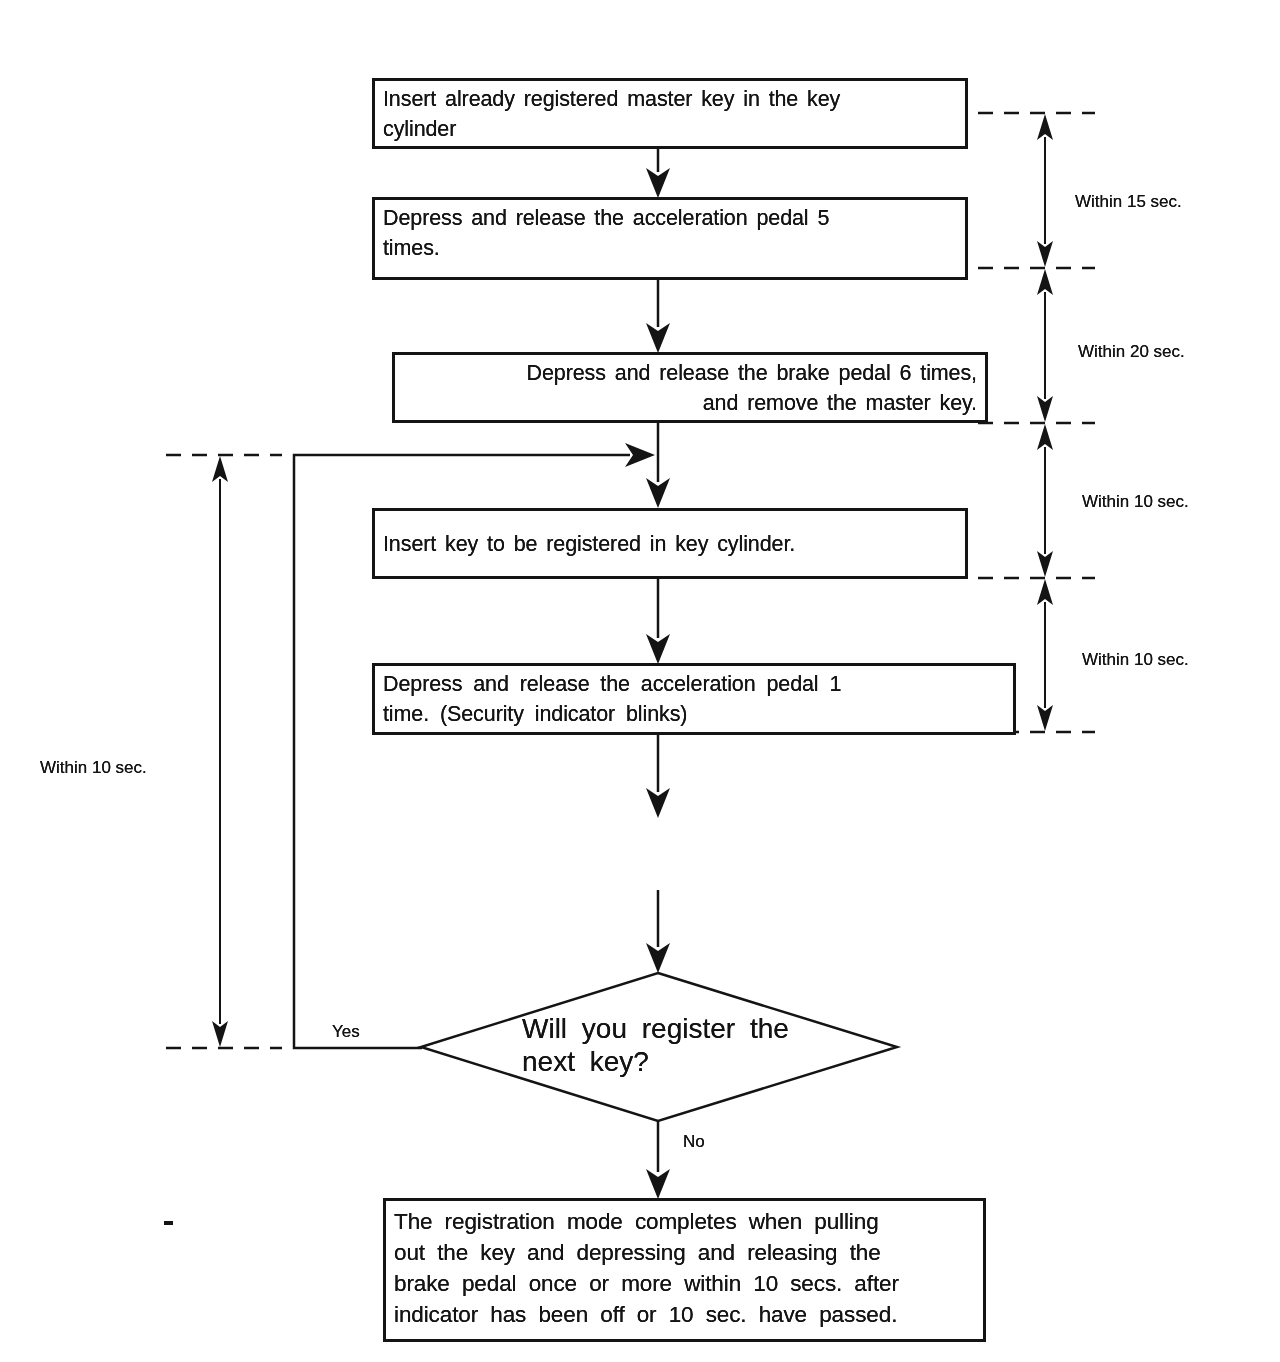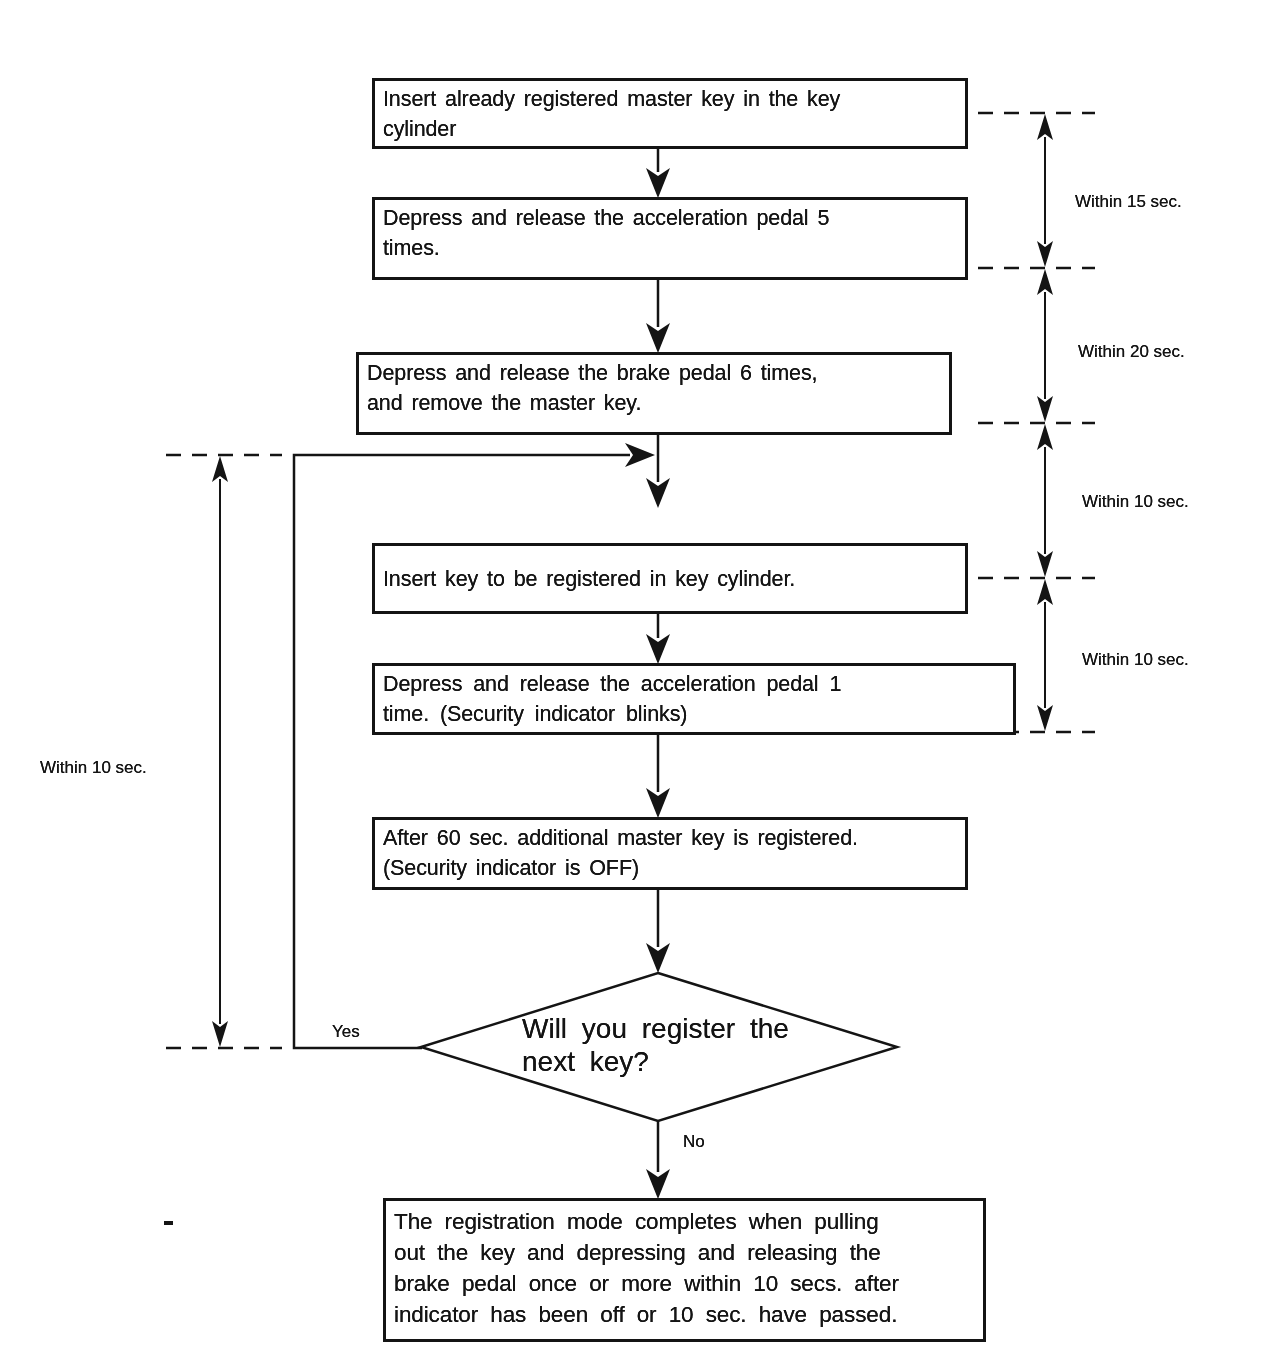--- a/index.html
+++ b/index.html
@@ -28,23 +28,23 @@
     font-size: 21.5px;
     line-height: 30px;
     letter-spacing: -0.1px;
     word-spacing: 3px;
     padding: 3px 8px;
     white-space: pre-line;
     text-shadow: 0 0 0.5px #141414;
   }
   #b1 { left: 372px; top: 42px;  width: 596px; height: 71px; margin-top: 36px; }
   #b2 { left: 372px; top: 197px; width: 596px; height: 83px; }
-  #b3 { left: 356px; top: 352px; width: 596px; height: 83px; }
+  #b3 { left: 392px; top: 352px; width: 596px; height: 71px; text-align: right; }
   #b4 { left: 372px; top: 508px; width: 596px; height: 71px;
-        display: flex; align-items: center; margin-top: 35px; }
+        display: flex; align-items: center; }
   #b5 { left: 372px; top: 663px; width: 644px; height: 72px; word-spacing: 5px; }
   #b6 { left: 372px; top: 817px; width: 596px; height: 73px; }
   #b7 { left: 372px; top: 1198px; width: 603px; height: 144px;
         font-size: 22.5px; line-height: 31px; word-spacing: 6px; padding-top: 5px; margin-left: 11px; }
   .lbl {
     position: absolute;
     font-size: 17px;
     line-height: 28px;
     white-space: nowrap;
     text-shadow: 0 0 0.5px #141414;
@@ -135,22 +135,20 @@
 
   <div class="pbox" id="b1">Insert already registered master key in the key
 cylinder</div>
   <div class="pbox" id="b2">Depress and release the acceleration pedal 5
 times.</div>
   <div class="pbox" id="b3">Depress and release the brake pedal 6 times,
 and remove the master key.</div>
   <div class="pbox" id="b4"><span>Insert key to be registered in key cylinder.</span></div>
   <div class="pbox" id="b5">Depress and release the acceleration pedal 1
 time. (Security indicator blinks)</div>
-  <div class="pbox" id="b6">After 60 sec. additional master key is registered.
-(Security indicator is OFF)</div>
   <div class="pbox" id="b7">The registration mode completes when pulling
 out the key and depressing and releasing the
 brake pedal once or more within 10 secs. after
 indicator has been off or 10 sec. have passed.</div>
 
   <div id="decision-text">Will you register the
 next key?</div>
 
   <div class="lbl" id="lbl-yes">Yes</div>
   <div class="lbl" id="lbl-no">No</div>

